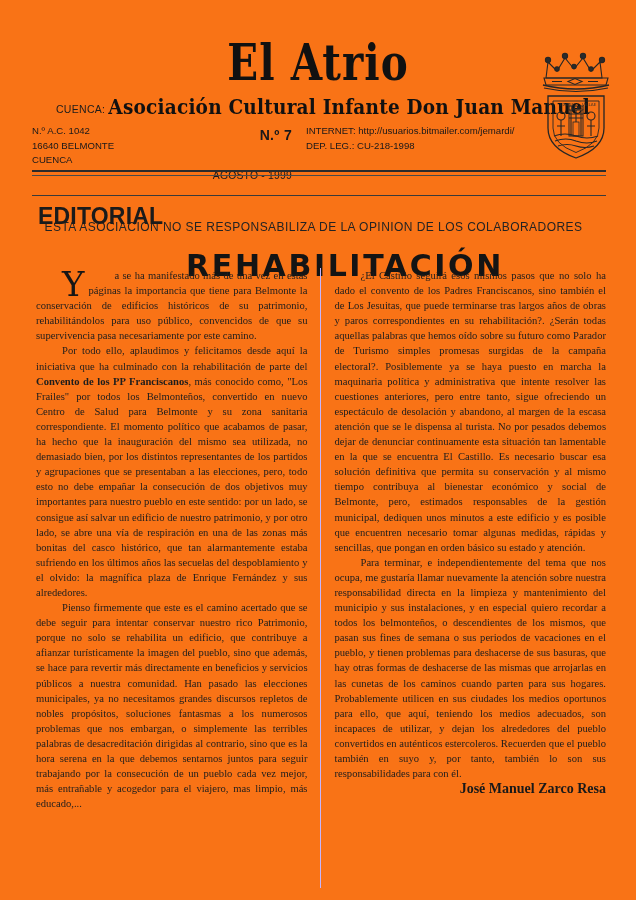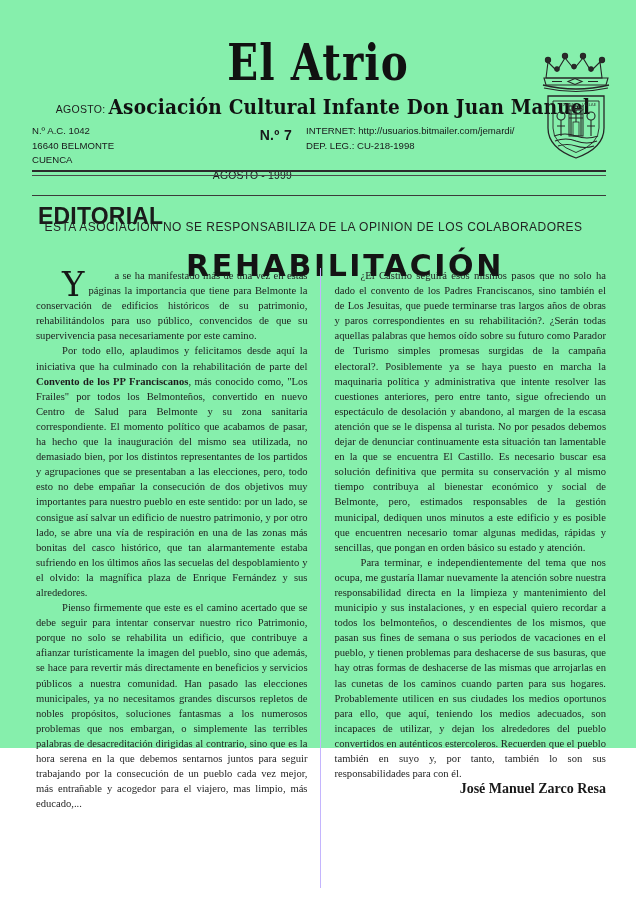--- a/index.html
+++ b/index.html
@@ -12,22 +12,22 @@
     height: 900px;
     overflow: hidden;
     font-family: "Liberation Serif", serif;
     color: #1c1c1c;
     position: relative;
   }
 
   .page {
     position: relative;
     width: 636px;
-    height: 748px;
-    background: #86efac;
+    height: 900px;
+    background: #f97316;
     box-sizing: border-box;
     padding: 0;
   }
 
   
   .masthead {
     position: relative;
     height: 168px;
   }
   .masthead-title {
@@ -233,21 +233,21 @@
 </head>
 <body>
 
 <div class="page">
 
   <div class="masthead">
 
     <div class="masthead-title">El Atrio</div>
 
     <div class="masthead-subline">
-      <span class="edita-label">AGOSTO:</span>
+      <span class="edita-label">CUENCA:</span>
       <span class="edita-name">Asociación Cultural Infante Don Juan Manuel</span>
     </div>
 
     <div class="emblem">
       <svg viewBox="0 0 92 120" width="92" height="120">
         <g fill="none" stroke="#262626" stroke-width="1.1">
 
           <path d="M16 34 L18 18 L27 27 L35 14 L44 25 L53 14 L61 27 L70 18 L72 34 Z"></path>
           <circle cx="18" cy="16" r="2.6" fill="#2b2b2b"></circle>
           <circle cx="35" cy="12" r="2.6" fill="#2b2b2b"></circle>

